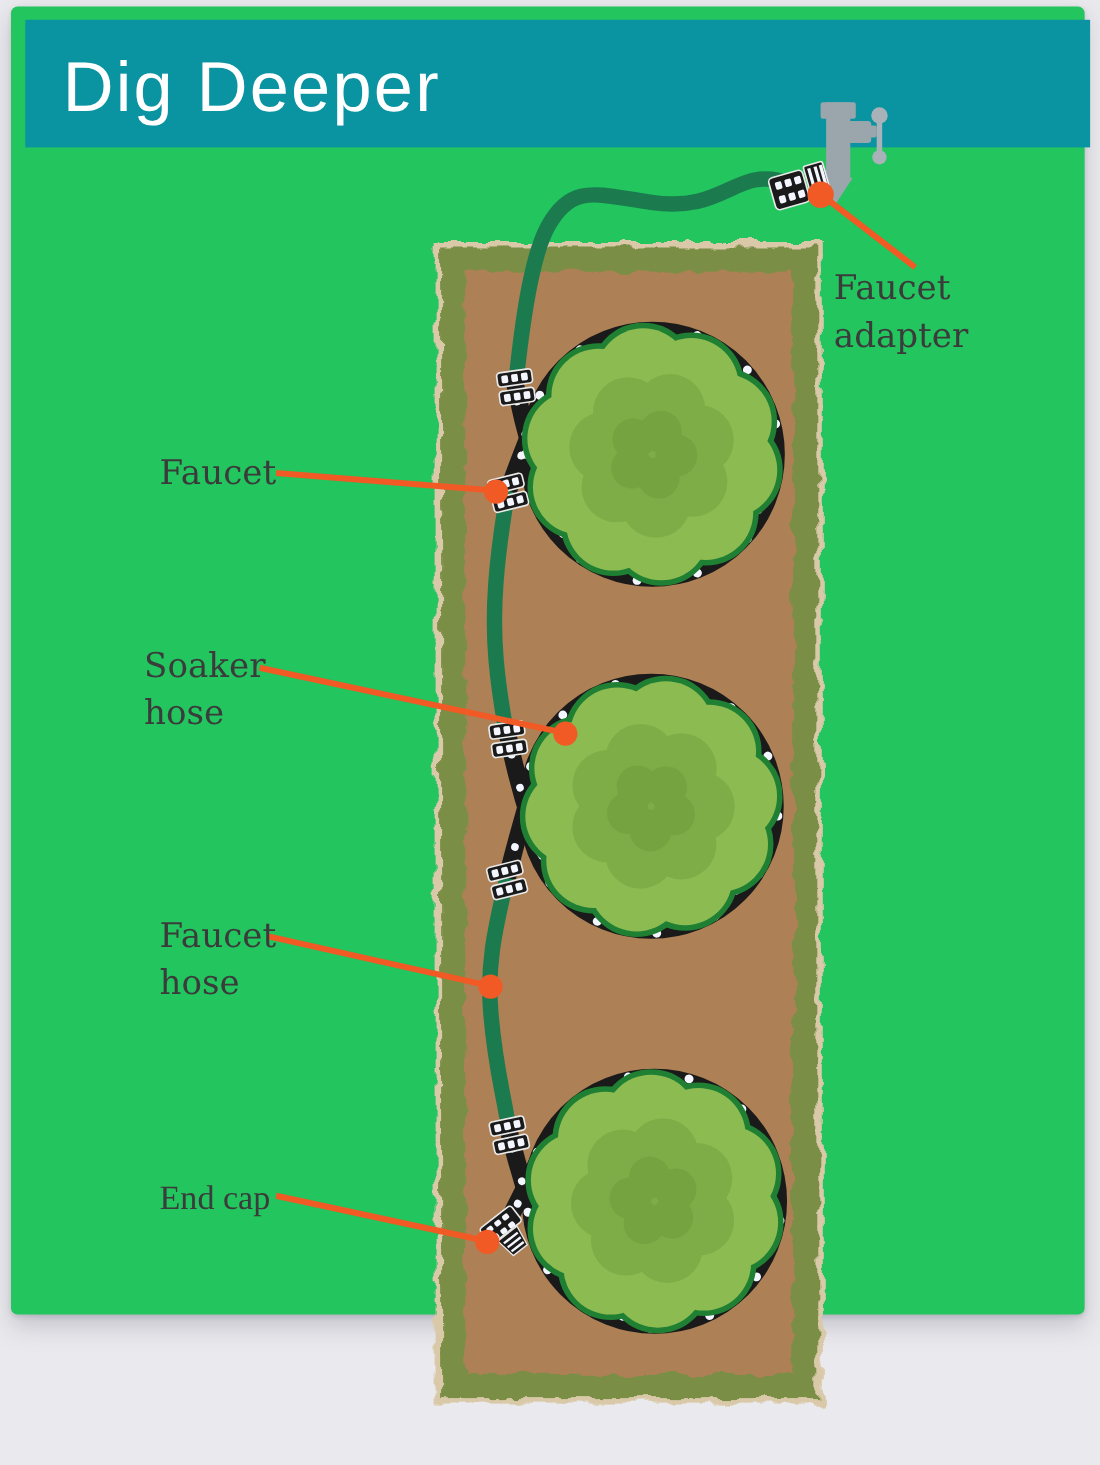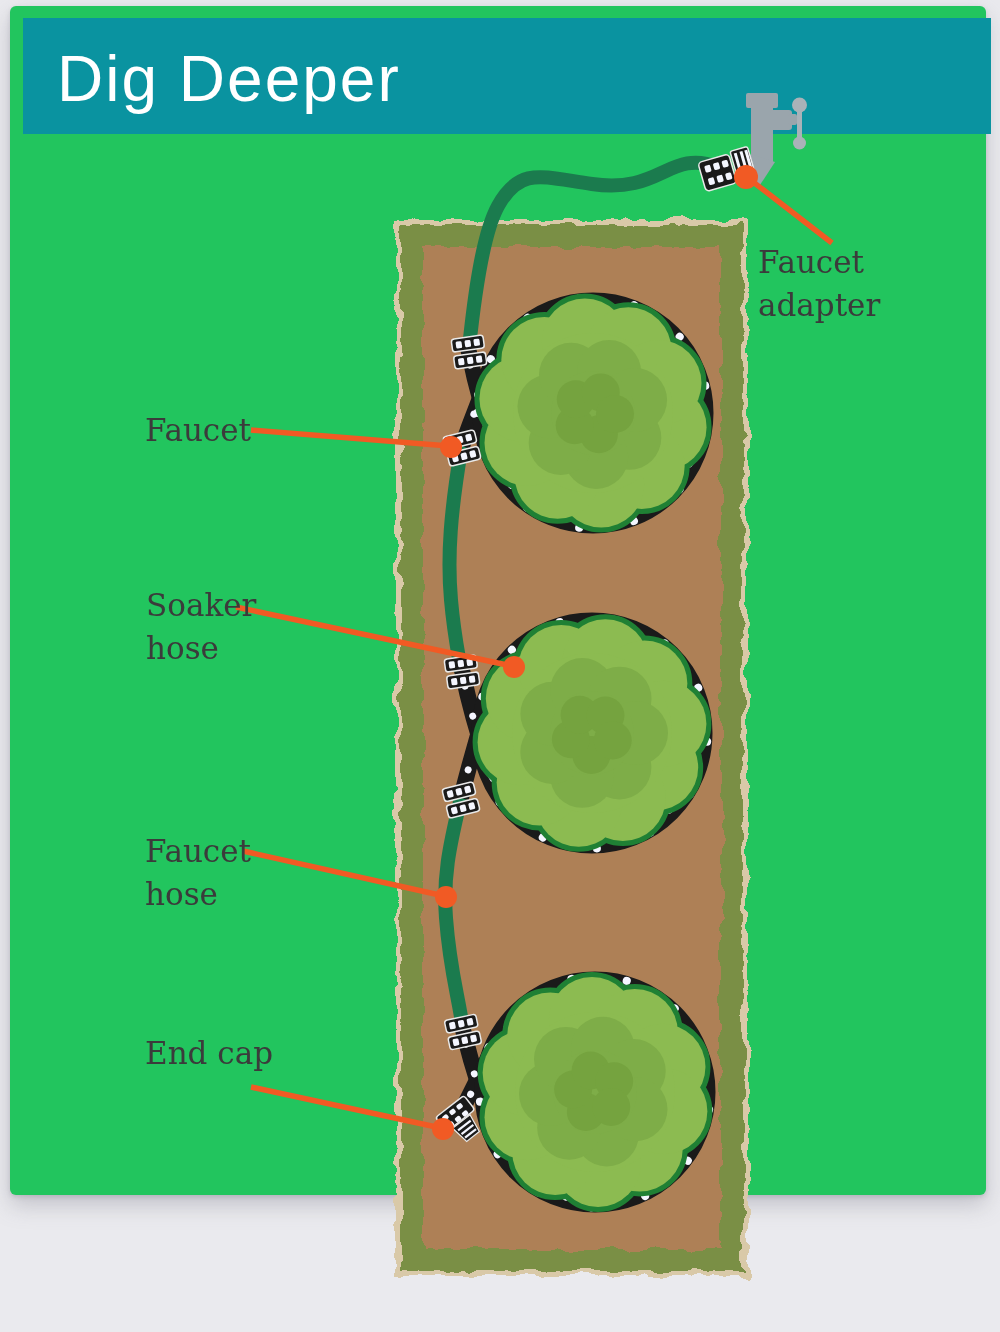--- a/index.html
+++ b/index.html
@@ -20,23 +20,23 @@
     font-size:64px;font-weight:400;letter-spacing:2px;color:#ffffff;
   }
   .diagram-label{
     position:absolute;
     font-family:"DejaVu Serif", serif;
     font-size:31px;line-height:1.38;color:#3b3b3b;
     white-space:pre-line;
   }
   #lbl-faucet{left:758px;top:241px;}
   #lbl-coupler{left:145px;top:409px;}
-  #lbl-soaker{left:146px;top:584px;}
+  #lbl-soaker{left:131px;top:584px;}
   #lbl-garden{left:145px;top:830px;}
-  #lbl-endcap{left:145px;top:1032px;}
+  #lbl-endcap{left:145px;top:1068px;font-family:Liberation Serif, serif;}
   #diagram-svg{position:absolute;left:0;top:0;pointer-events:none;}
 </style>
 </head>
 <body>
 
 <div class="card">
   <div class="header">
     <div class="title">Dig Deeper</div>
   </div>
 </div>

